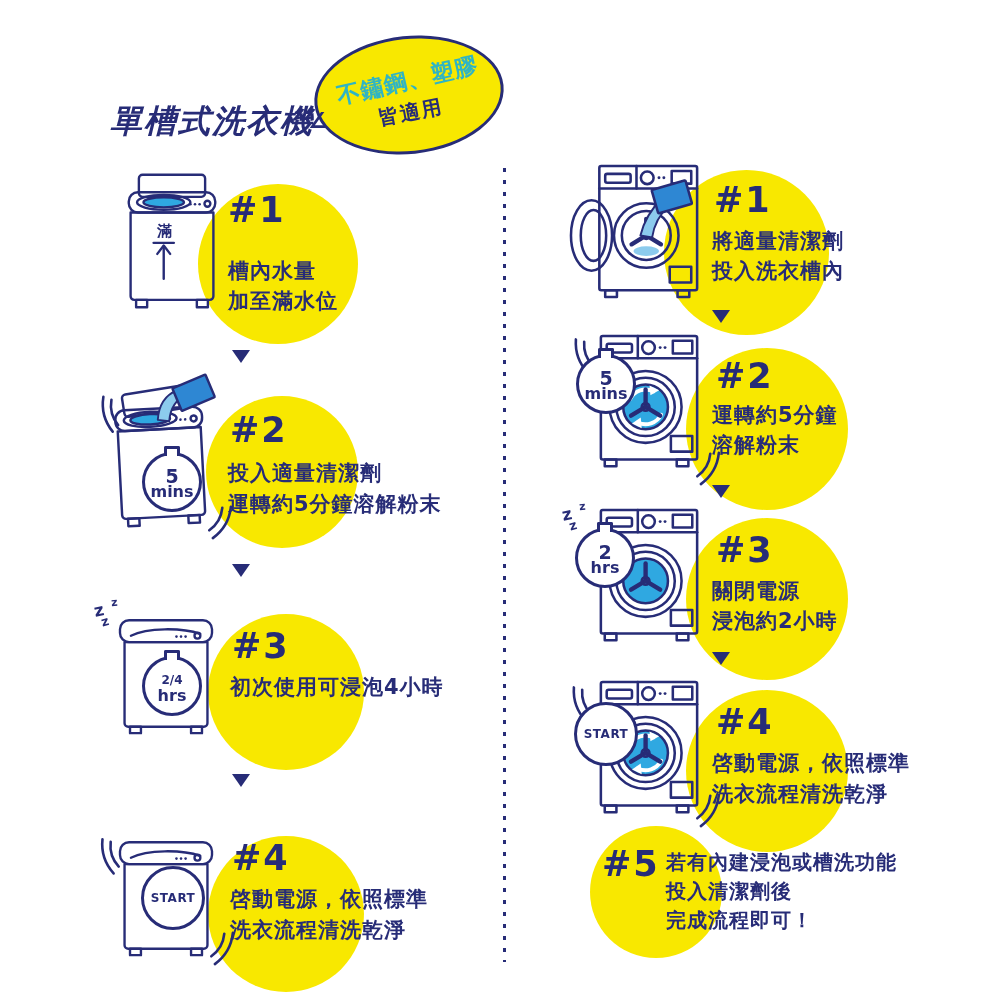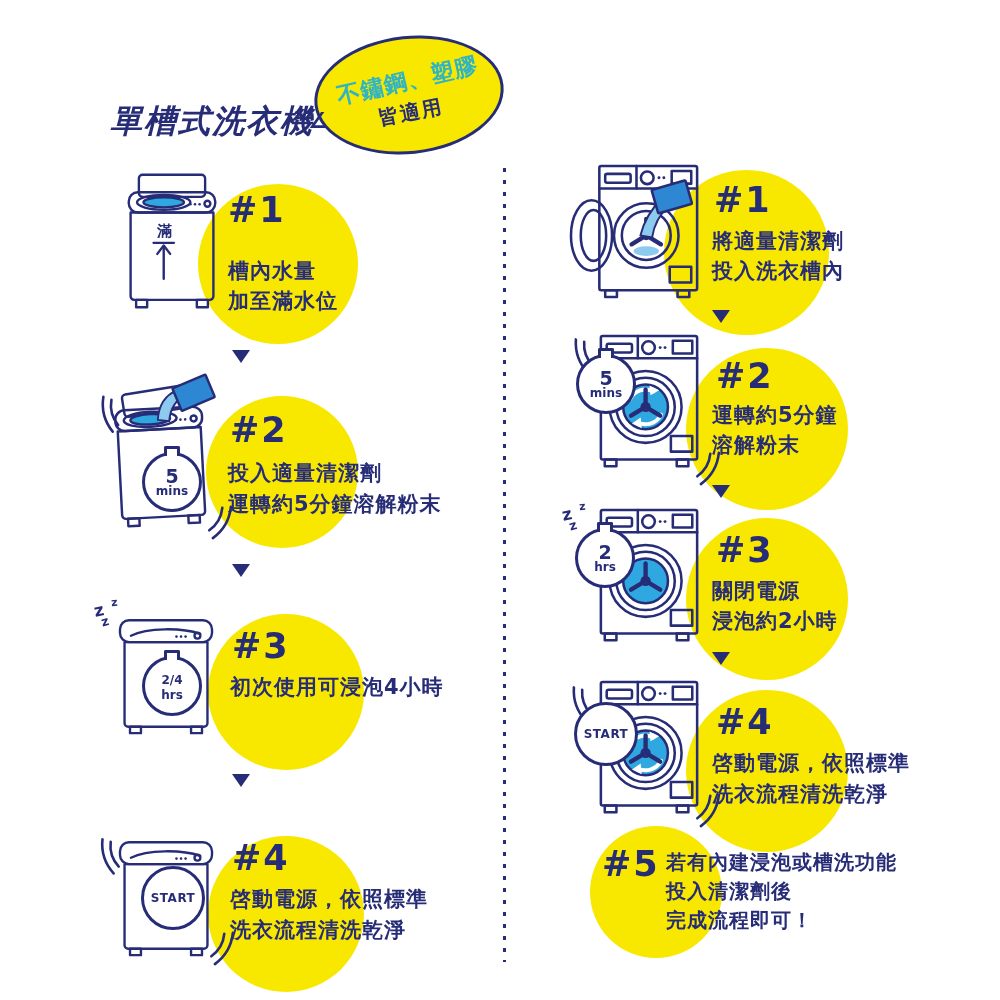--- a/index.html
+++ b/index.html
@@ -32,21 +32,21 @@
   .machine .fp{fill:var(--packet-blue);}
   .machine .fs{fill:var(--stream-blue);stroke-width:2;}
   .machine .ws{stroke:#fff;stroke-width:4;}
   .machine .wf{fill:#fff;stroke:none;}
   .machine .thick{stroke-width:4.5;}
   .timer{position:absolute;background:#fff;border:3px solid var(--navy);border-radius:50%;
          display:flex;flex-direction:column;align-items:center;justify-content:center;z-index:3;}
   .timer::before{content:"";position:absolute;top:-9px;left:50%;transform:translateX(-50%);
          width:10px;height:7px;background:#fff;border:3px solid var(--navy);border-bottom:none;border-radius:2px 2px 0 0;}
   .timer .val{font-size:19px;font-weight:800;line-height:19px;}
-  .timer .unit{font-size:12px;font-weight:700;line-height:11px;}
+  .timer .unit{font-size:16px;font-weight:700;line-height:11px;}
   .start-badge{position:absolute;background:#fff;border:3px solid var(--navy);border-radius:50%;
          display:flex;align-items:center;justify-content:center;font-size:12px;font-weight:800;letter-spacing:0.5px;z-index:3;}
   .arrow-down{position:absolute;width:0;height:0;border-left:9px solid transparent;
          border-right:9px solid transparent;border-top:13px solid var(--navy);z-index:2;}
   .vib{position:absolute;z-index:2;}
   .vib path{stroke:var(--navy);stroke-width:2.6;fill:none;stroke-linecap:round;}
   .zzz{position:absolute;z-index:2;font-weight:800;}
   .zzz span{position:absolute;display:block;}
   .zzz .z1{font-size:17px;left:0;top:4px;transform:rotate(-12deg);}
   .zzz .z2{font-size:11px;left:17px;top:0;transform:rotate(-6deg);}

